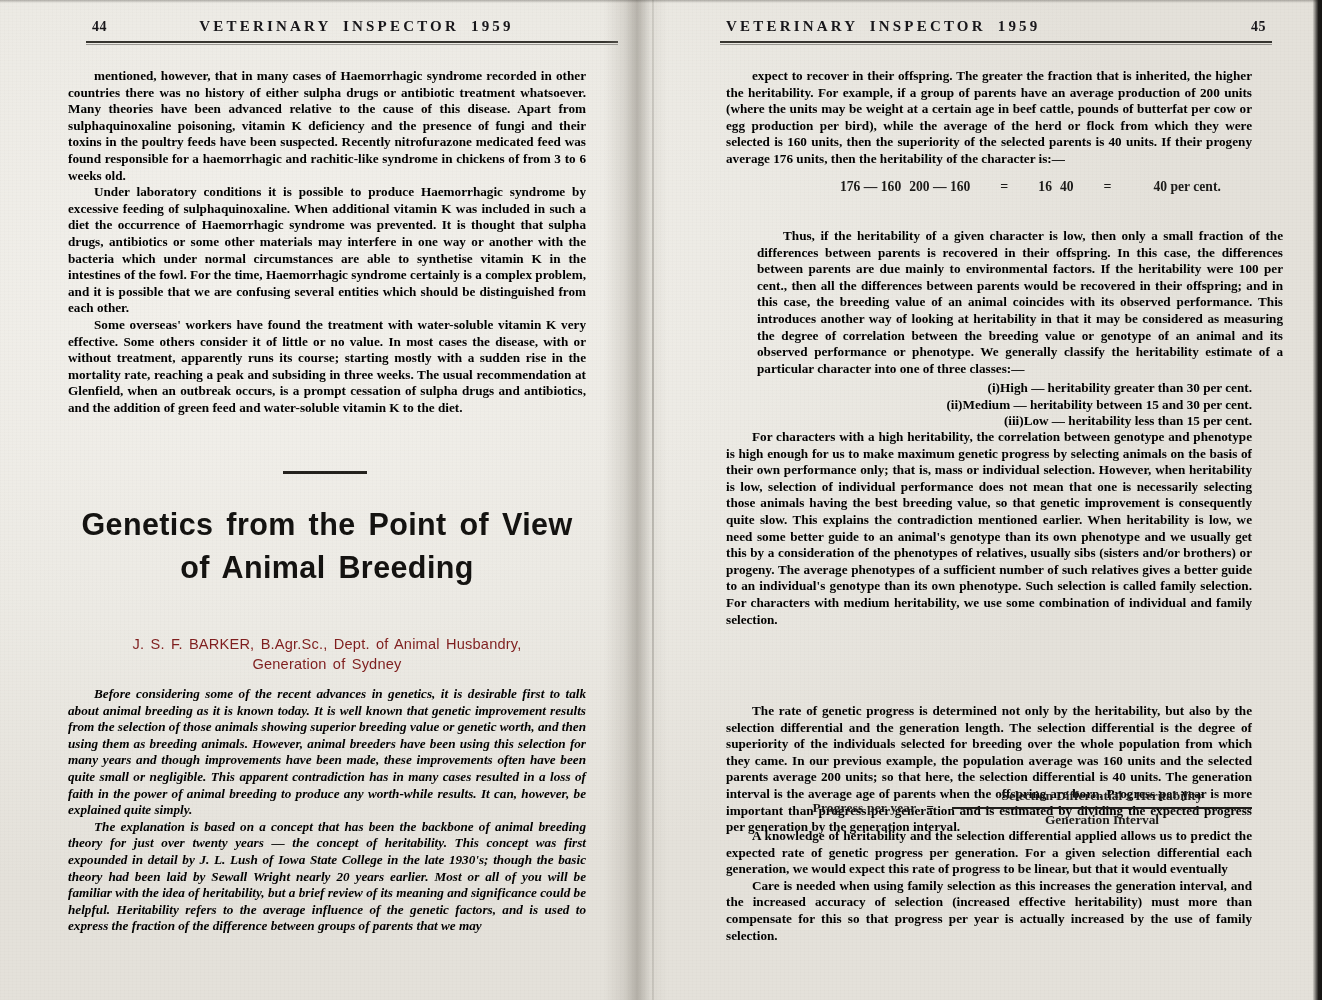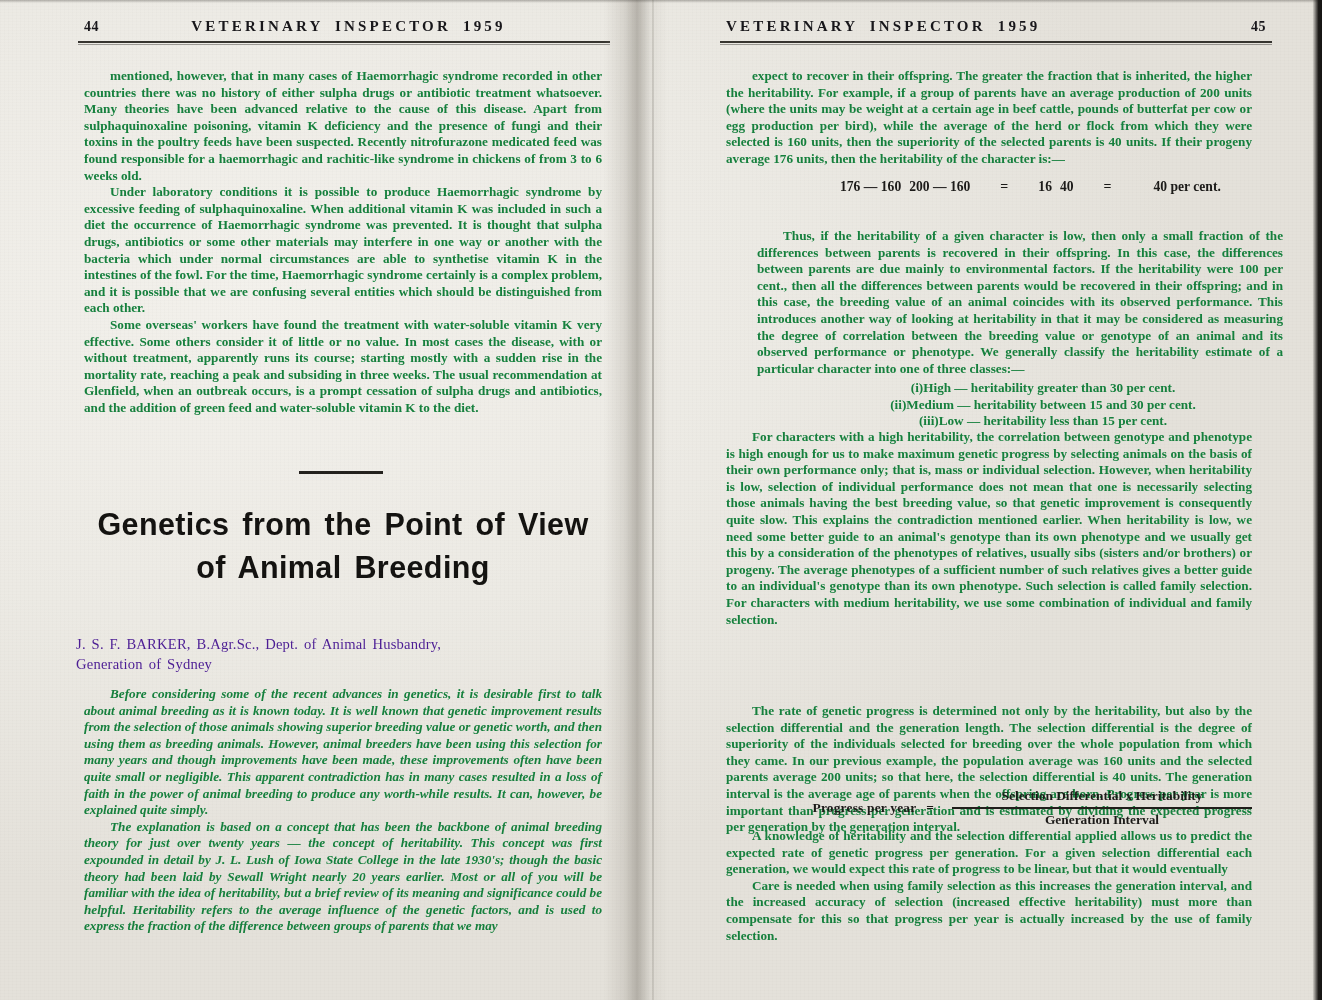--- a/index.html
+++ b/index.html
@@ -71,21 +71,21 @@
     width: 2px;
     height: 1000px;
     background: linear-gradient(180deg, rgba(120,116,108,.18), rgba(120,116,108,.42) 40%, rgba(120,116,108,.20));
   }
 
   .page {
     position: absolute;
     top: 0;
     height: 1000px;
   }
-  .page-left  { left: 16px;    width: 640px; }
+  .page-left  { left: 0;    width: 640px; padding-left: 24px; }
   .page-right { left: 668px; width: 654px; }
 
   
   .runhead {
     position: relative;
     height: 34px;
     margin: 18px 0 0 0;
   }
   .runhead-inner {
     display: flex;
@@ -113,21 +113,21 @@
   }
   .rule-thin {
     height: 1px;
     background: #3a3732;
     margin-top: 1px;
     opacity: .45;
   }
 
   
   .col {
-    color: #15803d;
+    color: #000000;
     font-size: 13.2px;
     line-height: 16.6px;
     text-align: justify;
     text-justify: inter-word;
     font-weight: bold;
     font-family: "Liberation Serif", serif;
     -webkit-font-smoothing: none;
   }
   .col p {
     margin: 0;
@@ -152,42 +152,43 @@
     font-size: 30.5px;
     line-height: 43px;
     letter-spacing: .4px;
     word-spacing: 4px;
     color: #131210;
   }
   .byline {
     position: absolute;
     left: 60px; top: 634px;
     width: 534px;
-    font-family: Liberation Serif, serif;
+    text-align: center;
+    font-family: Liberation Sans, sans-serif;
     font-size: 14.6px;
     line-height: 20px;
     letter-spacing: .2px;
     word-spacing: 2px;
-    color: #4c1d95;
+    color: #7f1d1d;
   }
   .lp-body2 { position: absolute; left: 68px; top: 686px; width: 518px; font-style: italic; }
 
   
   .rp-body  { position: absolute; left: 58px; top: 68px; width: 526px; }
   .rp-body2 { position: absolute; left: 58px; top: 228px; width: 526px; margin-left: 31px; }
   .rp-list  { position: absolute; left: 58px; top: 380px; width: 526px; }
   .rp-body3 { position: absolute; left: 58px; top: 429px; width: 526px; }
   .rp-body4 { position: absolute; left: 58px; top: 703px; width: 526px; }
   .rp-body5 { position: absolute; left: 58px; top: 828px; width: 526px; }
 
   .list-line {
     text-indent: 0;
     margin: 0;
     padding-left: 56px;
-    text-align: center;
+    text-align: right;
   }
   .list-line .num { display: inline-block; min-width: 26px; }
 
   
   .equation-1 {
     position: absolute;
     left: 58px; top: 178px;
     width: 526px;
     height: 46px;
     color: #1b1a18;

